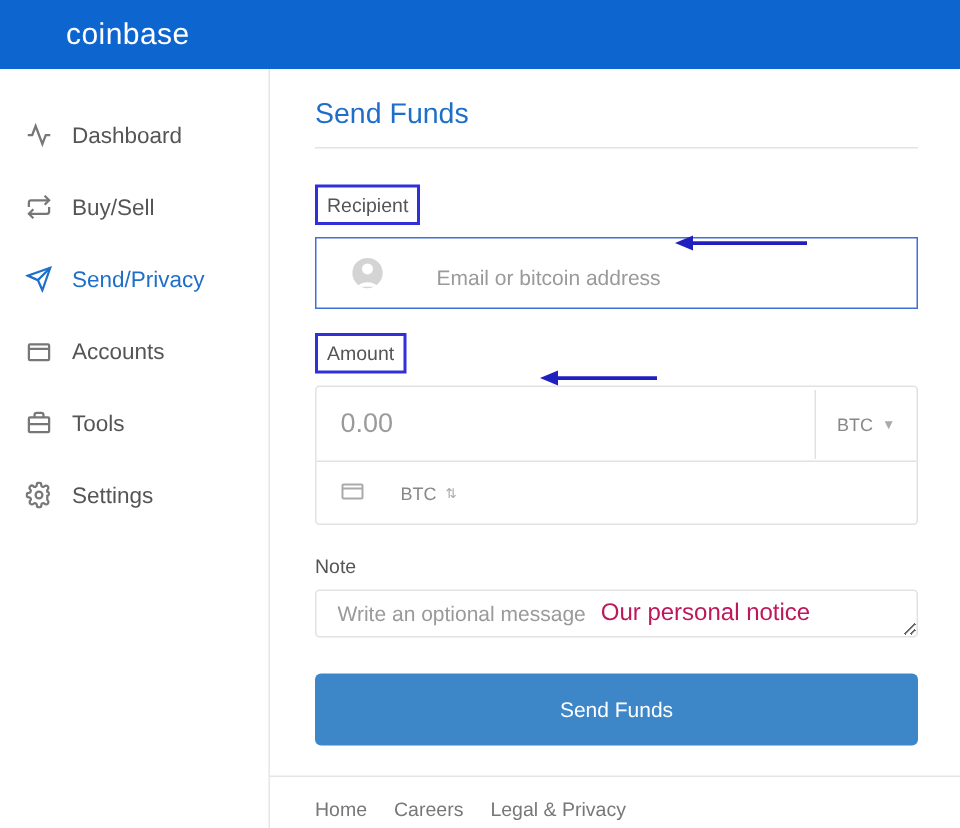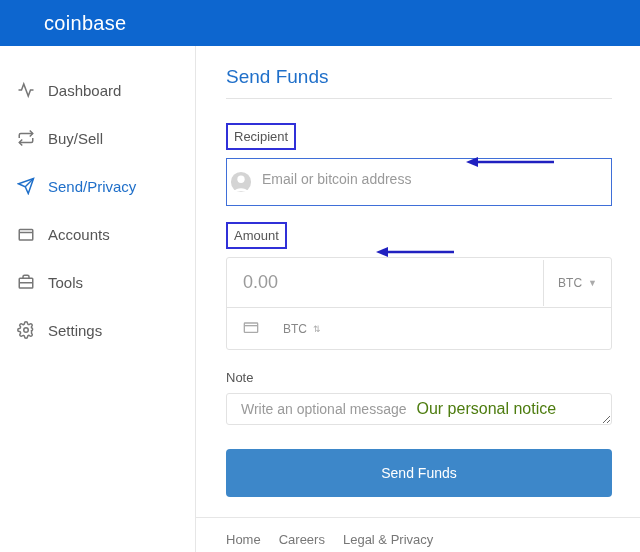--- a/index.html
+++ b/index.html
@@ -3,52 +3,52 @@
   <meta charset="utf-8">
   <style>
     * { box-sizing: border-box; margin: 0; padding: 0; }
     body { font-family: -apple-system, BlinkMacSystemFont, "Segoe UI", Helvetica, Arial, sans-serif; width: 640px; height: 552px; background: #fff; color: #333; font-size: 14px; }
     
     .header { background: #0d66cf; height: 46px; display: flex; align-items: center; padding-left: 16px; }
     .logo { color: #fff; font-size: 20px; font-weight: 500; letter-spacing: 0.3px; margin-left: 28px; }
     
     .layout { display: flex; height: calc(552px - 46px); }
     
-    .sidebar { width: 196px; padding: 20px 0 0 0; border-right: 1px solid #e6e6e6; }
+    .sidebar { width: 180px; padding: 20px 0 0 0; border-right: 1px solid #e6e6e6; }
     .sidebar-item { display: flex; align-items: center; padding: 14px 0 14px 16px; color: #555; cursor: pointer; font-size: 15px; }
     .sidebar-item .icon { width: 20px; height: 20px; margin-right: 12px; display: flex; align-items: center; justify-content: center; color: #777; }
     .sidebar-item.active { color: #1f6fc9; }
     .sidebar-item.active .icon { color: #1f6fc9; }
     .sidebar-item.active .sidebar-label { font-weight: 500; }
     
     .main { flex: 1; padding: 20px 28px 0 30px; position: relative; }
     .page-title { color: #1f6fc9; font-size: 19px; font-weight: 400; margin-bottom: 10px; }
     .hr { border: none; border-top: 1px solid #e3e3e3; margin-bottom: 24px; }
     
     .field-label { font-size: 13px; color: #555; margin-bottom: 8px; display: inline-block; padding: 4px 6px; }
     .boxed { border: 2px solid #3030d8; }
-    .recipient-box { border: 1px solid #3f6fd8; display: flex; align-items: flex-start; padding: 12px 3px; margin-bottom: 16px; }
+    .recipient-box { border: 1px solid #3f6fd8; display: flex; align-items: flex-end; padding: 12px 23px; margin-bottom: 16px; gap: 25px; }
     .avatar-icon { width: 22px; height: 22px; margin-right: 10px; color: #c5c5c5; flex-shrink: 0; }
     .recipient-input { border: none; outline: none; flex: 1; font-size: 14px; color: #888; background: transparent; }
     .recipient-input::placeholder { color: #9a9a9a; }
     
     .amount-group { border: 1px solid #e2e2e2; border-radius: 3px; margin-bottom: 20px; }
     .amount-row { display: flex; align-items: center; border-bottom: 1px solid #e2e2e2; }
     .amount-input { border: none; outline: none; flex: 1; padding: 14px 16px; font-size: 18px; color: #888; background: transparent; }
     .amount-input::placeholder { color: #9a9a9a; }
     .currency-cell { padding: 0 14px; color: #888; font-size: 12px; display: flex; align-items: center; gap: 6px; border-left: 1px solid #e2e2e2; height: 46px; }
     .wallet-row { display: flex; align-items: center; padding: 12px 16px; }
     .wallet-icon { color: #aaa; margin-right: 10px; }
     .wallet-label { flex: 1; color: #555; font-size: 13px; }
     .wallet-currency { padding: 0 14px; color: #888; font-size: 12px; display: flex; align-items: center; gap: 6px; }
     
     .note-label { font-size: 13px; color: #555; margin-bottom: 8px; display: block; }
     .note-box { border: 1px solid #e2e2e2; border-radius: 3px; padding: 12px 14px; display: flex; align-items: center; margin-bottom: 24px; resize: both; overflow: hidden; height: 32px; }
     .note-placeholder { color: #9a9a9a; font-size: 14px; margin-right: 10px; }
-    .personal-notice { color: #4d7c0f; font-size: 16px; }
+    .personal-notice { color: #be185d; font-size: 16px; }
     
     .send-button { width: 100%; background: #3d87c9; color: #fff; border: none; border-radius: 4px; padding: 16px 0; font-size: 14px; font-weight: 500; cursor: pointer; margin-bottom: 20px; }
     
     .footer { border-top: 1px solid #e6e6e6; padding: 14px 0 0 0; display: flex; gap: 18px; font-size: 13px; color: #777; margin-left: -30px; padding-left: 30px; margin-right: -28px; }
     .footer span { cursor: pointer; }
     
     .arrow-annot { position: absolute; pointer-events: none; }
     .arrow-annot svg { display: block; }
     
     .chev { font-size: 9px; color: #aaa; }

